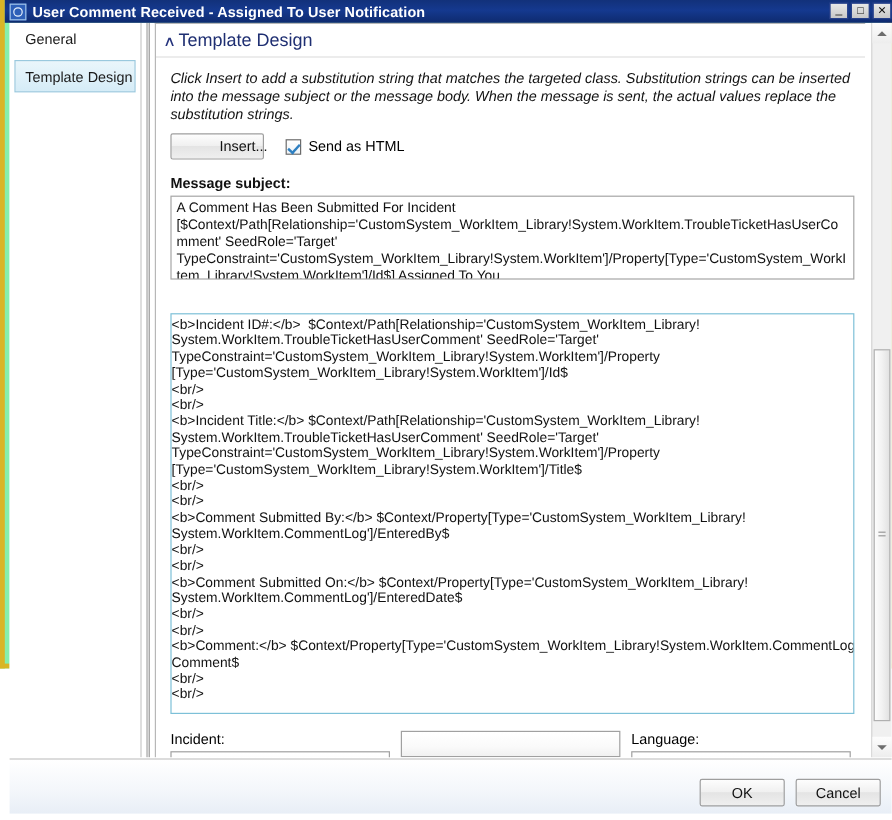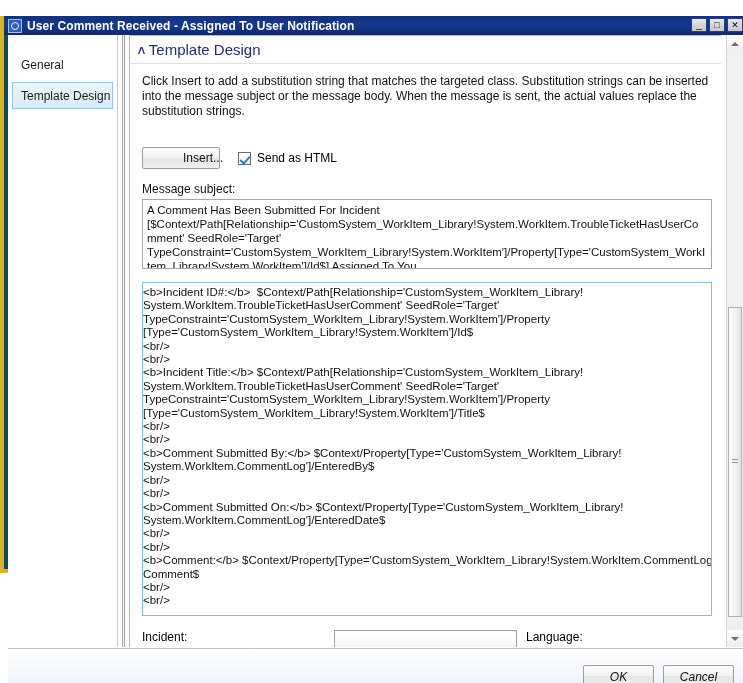--- a/index.html
+++ b/index.html
@@ -12,27 +12,27 @@
     height: 683px;
     font-family: "Liberation Sans", sans-serif;
     font-size: 12px;
     color: #000;
     overflow: hidden;
   }
 
   
   .window {
     position: absolute;
-    left: 0; top: 16px;
+    left: 0; top: 0;
     width: 743px;
     height: 557px;
     box-sizing: border-box;
     border: 4px solid #d9b526;
     border-top: 0;
-    background: #0c4a6e;
+    background: #86efac;
   }
 
   
   .titlebar {
     position: absolute;
     left: 0; top: 0;
     width: 743px;
     height: 19px;
     background: linear-gradient(to bottom, #12317a 0%, #15398f 45%, #0e2a6e 100%);
     display: flex;
@@ -105,21 +105,21 @@
 
   
   .leftpane {
     position: absolute;
     left: 0; top: 0;
     width: 110px;
     height: 612px;
     background: #ffffff;
     border-right: 1px solid #c8c8c8;
     box-sizing: border-box;
-    padding-top: 16px;
+    padding-top: 0;
   }
   .tab-item {
     margin: 0 4px 4px 4px;
     height: 27px;
     line-height: 27px;
     padding-left: 8px;
     font-size: 12px;
     color: #1a1a1a;
     box-sizing: border-box;
     cursor: pointer;
@@ -182,22 +182,23 @@
     font-size: 15px;
   }
 
   .pane-body {
     padding: 10px 12px 0 12px;
   }
   .desc {
     font-size: 12px;
     line-height: 15px;
     color: #111;
-    margin-bottom: 28px;
+    margin-bottom: 8px;
     width: 570px;
+    font-style: italic;
   }
 
   .row-insert {
     display: flex;
     align-items: center;
     margin-bottom: 13px;
   }
   .btn {
     background: linear-gradient(to bottom,#fdfdfd 0%, #f0f0f0 48%, #e4e4e4 50%, #efefef 100%);
     border: 1px solid #9e9e9e;
@@ -235,35 +236,36 @@
     border: solid #2d7fc1;
     border-width: 0 2px 2px 0;
     transform: rotate(42deg);
   }
   .chk-label { font-size: 12px; }
 
   .field-label {
     font-size: 12px;
     margin-bottom: 3px;
     color: #111;
+    font-weight: bold;
   }
   .subject-box {
     width: 570px;
     height: 70px;
     border: 1px solid #a6a6a6;
     background: #ffffff;
     box-sizing: border-box;
     padding: 3px 4px;
     font-size: 11.5px;
     line-height: 14px;
     color: #111;
     overflow: hidden;
     white-space: pre-wrap;
     word-break: break-word;
-    margin-bottom: 13px;
+    margin-bottom: 28px;
     font-family: "Liberation Sans", sans-serif;
     resize: none;
   }
   .body-box {
     width: 570px;
     height: 334px;
     border: 1px solid #7dc0d8;
     background: #ffffff;
     box-sizing: border-box;
     padding: 3px 0;
@@ -376,21 +378,20 @@
   .footer-buttons {
     position: absolute;
     right: 9px;
     top: 16px;
     display: flex;
     gap: 9px;
   }
   .btn-footer {
     width: 71px;
     height: 23px;
-    font-style: italic;
   }
 </style>
 </head>
 <body>
 
 <div class="window">
 
   <div class="titlebar">
     <div class="title-icon"></div>
     <div class="title-text">User Comment Received - Assigned To User Notification</div>

